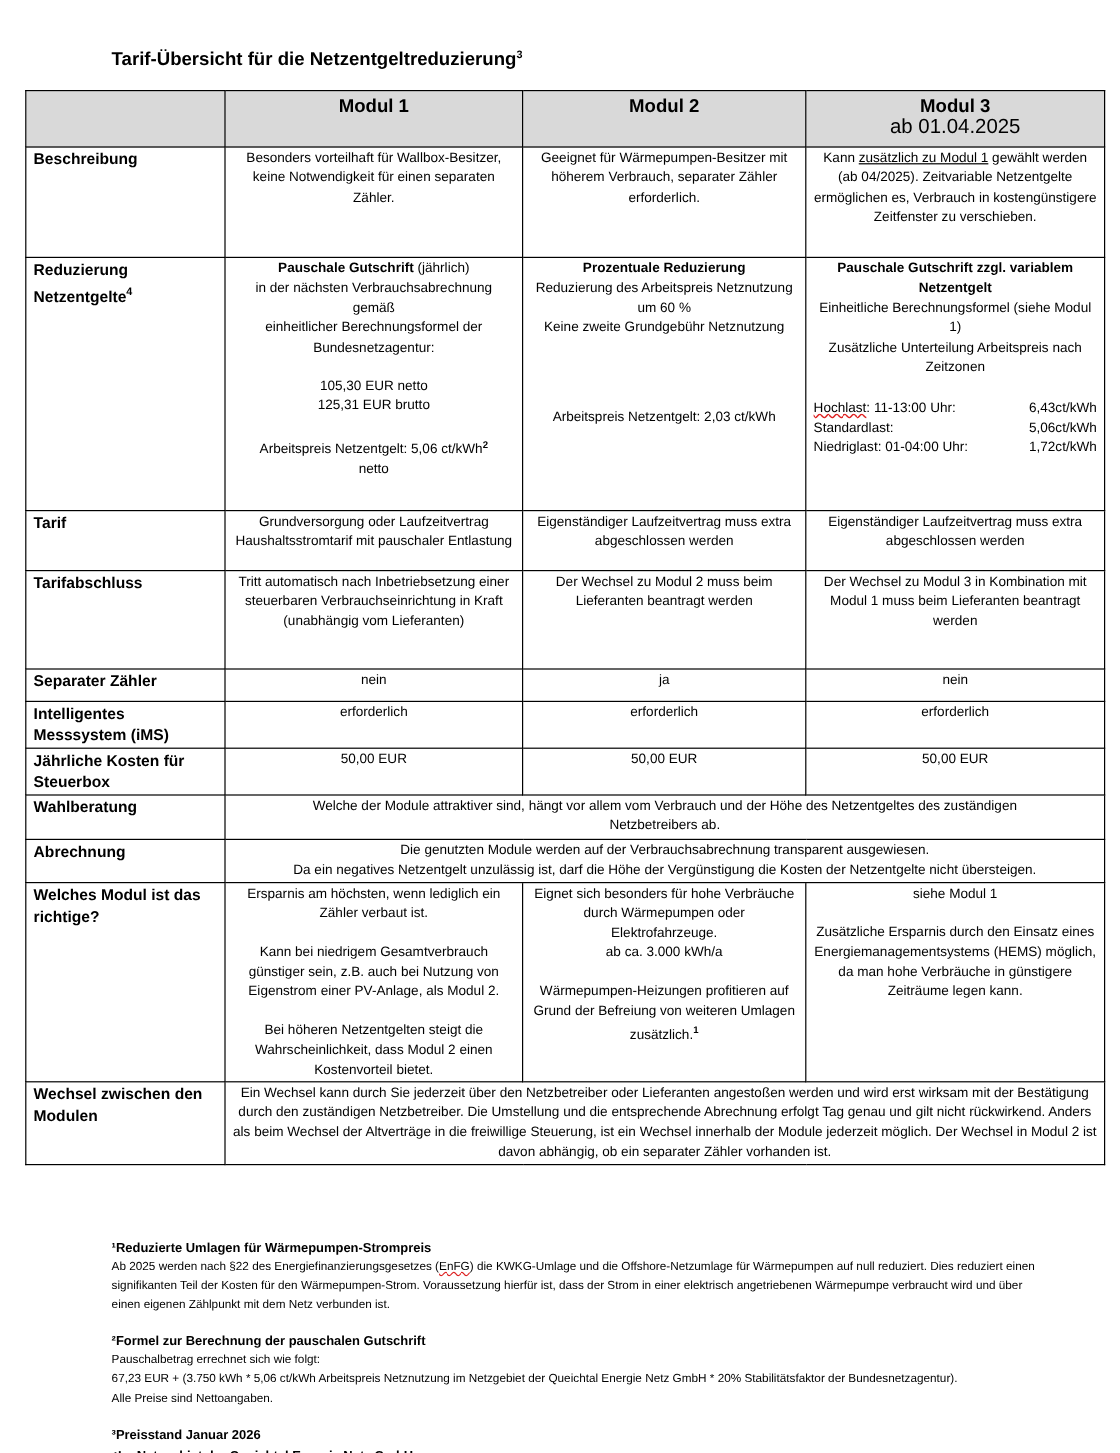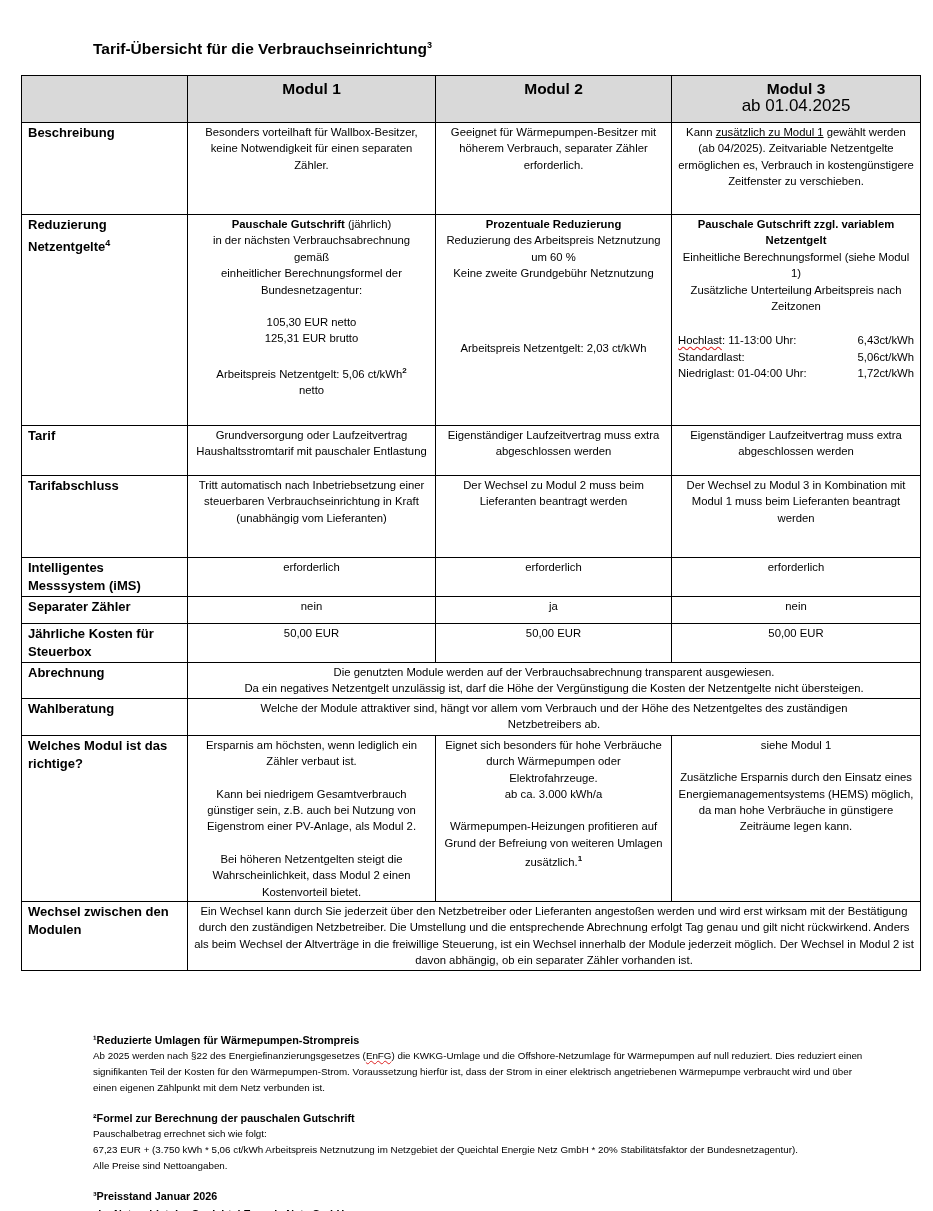--- a/index.html
+++ b/index.html
@@ -20,21 +20,21 @@
   .blank { height: 16px; }
   .footnotes { position: absolute; left: 93px; top: 1032px; width: 780px; font-size: 9.8px; line-height: 16px; }
   .fn-head { font-weight: bold; font-size: 10.8px; }
   .fn-block { margin-bottom: 14px; }
   .fn-block.tight { margin-bottom: 2px; }
 </style>
 </head>
 <body>
 
 <div class="title">
-  <span>Tarif-Übersicht für die Verbrauchseinrichtung</span><sup>3</sup>
+  <span>Tarif-Übersicht für die Netzentgeltreduzierung</span><sup>3</sup>
 </div>
 
 <table class="tariff">
   <colgroup>
     <col style="width:166px">
       <col style="width:248px">
       <col style="width:236px">
       <col style="width:249px">
   </colgroup>
   <tbody>
@@ -103,52 +103,52 @@
   <tr style="height:82px">
     <td class="label">Tarifabschluss</td>
     <td class="cell">
           <div>Tritt automatisch nach Inbetriebsetzung einer steuerbaren Verbrauchseinrichtung in Kraft</div>
           <div>(unabhängig vom Lieferanten)</div>
         </td>
     <td class="cell">Der Wechsel zu Modul 2 muss beim Lieferanten beantragt werden</td>
     <td class="cell">Der Wechsel zu Modul 3 in Kombination mit Modul 1 muss beim Lieferanten beantragt werden</td>
   </tr>
 
+  <tr style="height:27px">
+    <td class="label">Separater Zähler</td>
+    <td class="cell">nein</td>
+    <td class="cell">ja</td>
+    <td class="cell">nein</td>
+  </tr>
+
   <tr style="height:37px">
     <td class="label">Intelligentes Messsystem (iMS)</td>
     <td class="cell">erforderlich</td>
     <td class="cell">erforderlich</td>
     <td class="cell">erforderlich</td>
-  </tr>
-
-  <tr style="height:27px">
-    <td class="label">Separater Zähler</td>
-    <td class="cell">nein</td>
-    <td class="cell">ja</td>
-    <td class="cell">nein</td>
   </tr>
 
   <tr style="height:37px">
     <td class="label">Jährliche Kosten für Steuerbox</td>
     <td class="cell">50,00 EUR</td>
     <td class="cell">50,00 EUR</td>
     <td class="cell">50,00 EUR</td>
   </tr>
 
+  <tr style="height:37px">
+    <td class="label">Wahlberatung</td>
+    <td class="cell" colspan="3" style="padding-left:40px;padding-right:40px">Welche der Module attraktiver sind, hängt vor allem vom Verbrauch und der Höhe des Netzentgeltes des zuständigen Netzbetreibers ab.</td>
+  </tr>
+
   <tr style="height:34px">
     <td class="label">Abrechnung</td>
     <td class="cell" colspan="3">
           <div>Die genutzten Module werden auf der Verbrauchsabrechnung transparent ausgewiesen.</div>
           <div>Da ein negatives Netzentgelt unzulässig ist, darf die Höhe der Vergünstigung die Kosten der Netzentgelte nicht übersteigen.</div>
         </td>
-  </tr>
-
-  <tr style="height:37px">
-    <td class="label">Wahlberatung</td>
-    <td class="cell" colspan="3" style="padding-left:40px;padding-right:40px">Welche der Module attraktiver sind, hängt vor allem vom Verbrauch und der Höhe des Netzentgeltes des zuständigen Netzbetreibers ab.</td>
   </tr>
 
   <tr style="height:166px">
     <td class="label">Welches Modul ist das richtige?</td>
     <td class="cell">
       <div>Ersparnis am höchsten, wenn lediglich ein Zähler verbaut ist.</div>
       <div class="blank"></div>
       <div>Kann bei niedrigem Gesamtverbrauch günstiger sein, z.B. auch bei Nutzung von Eigenstrom einer PV-Anlage, als Modul 2.</div>
       <div class="blank"></div>
       <div>Bei höheren Netzentgelten steigt die Wahrscheinlichkeit, dass Modul 2 einen Kostenvorteil bietet.</div>

